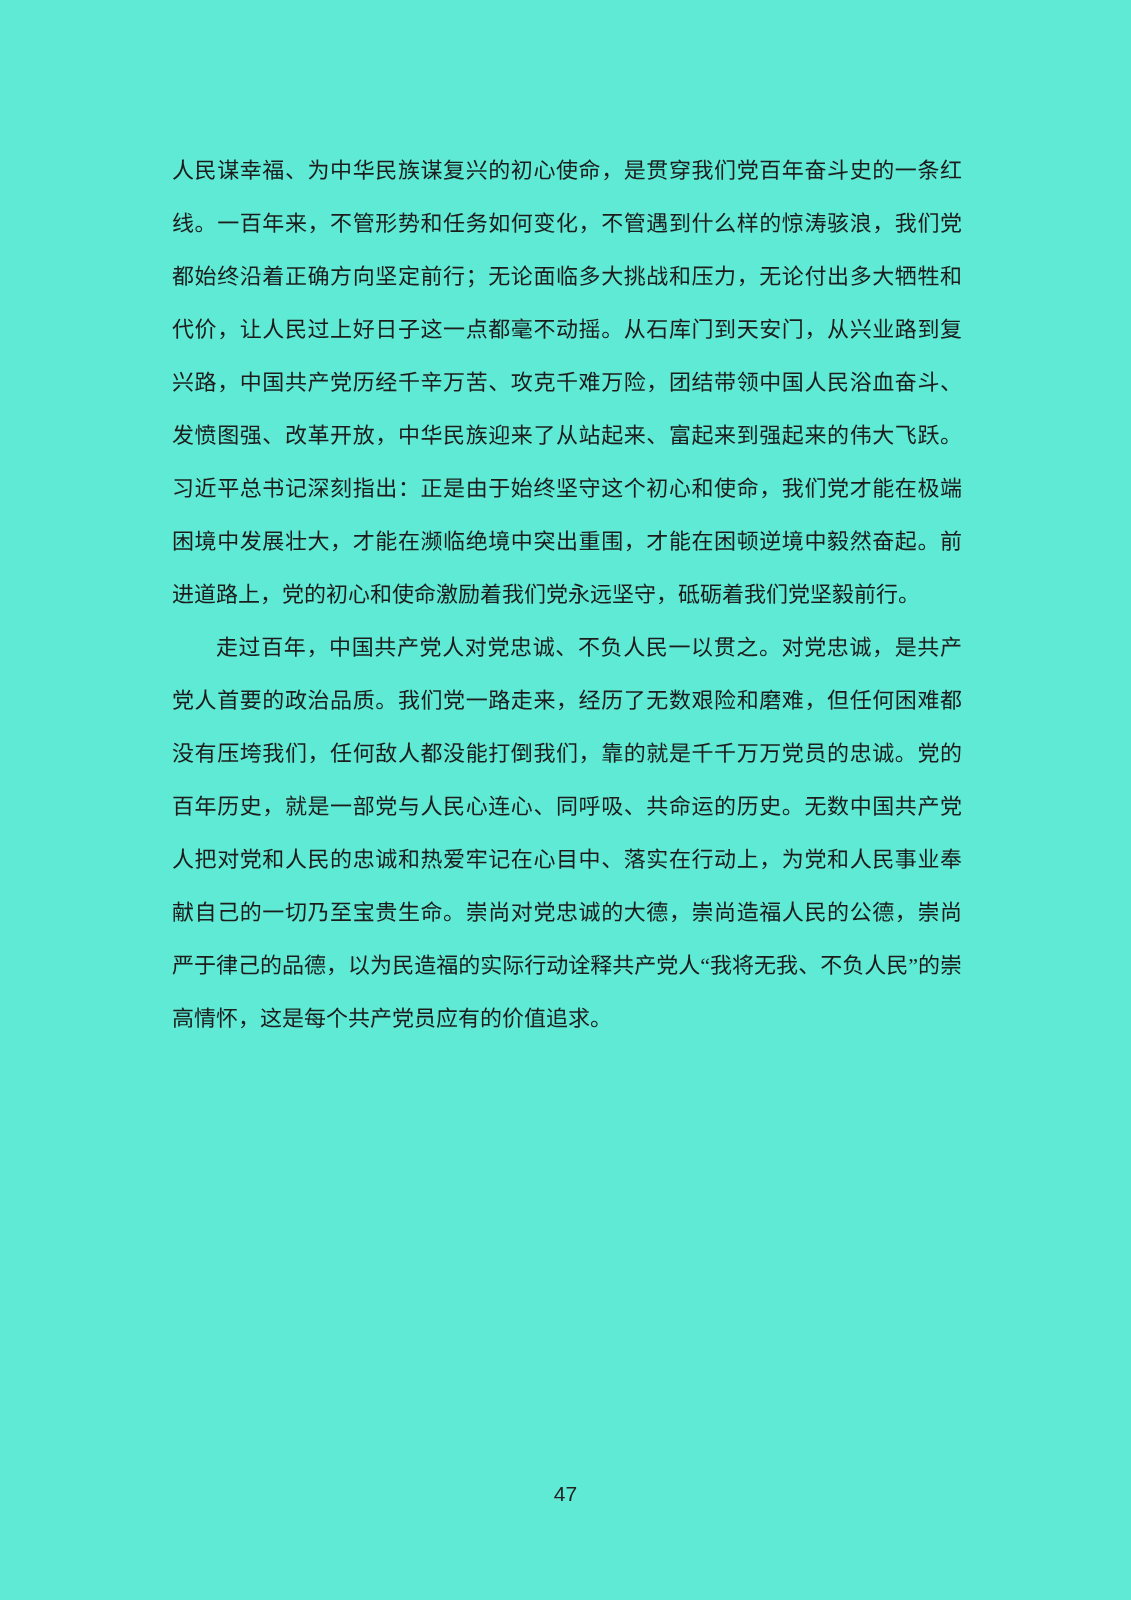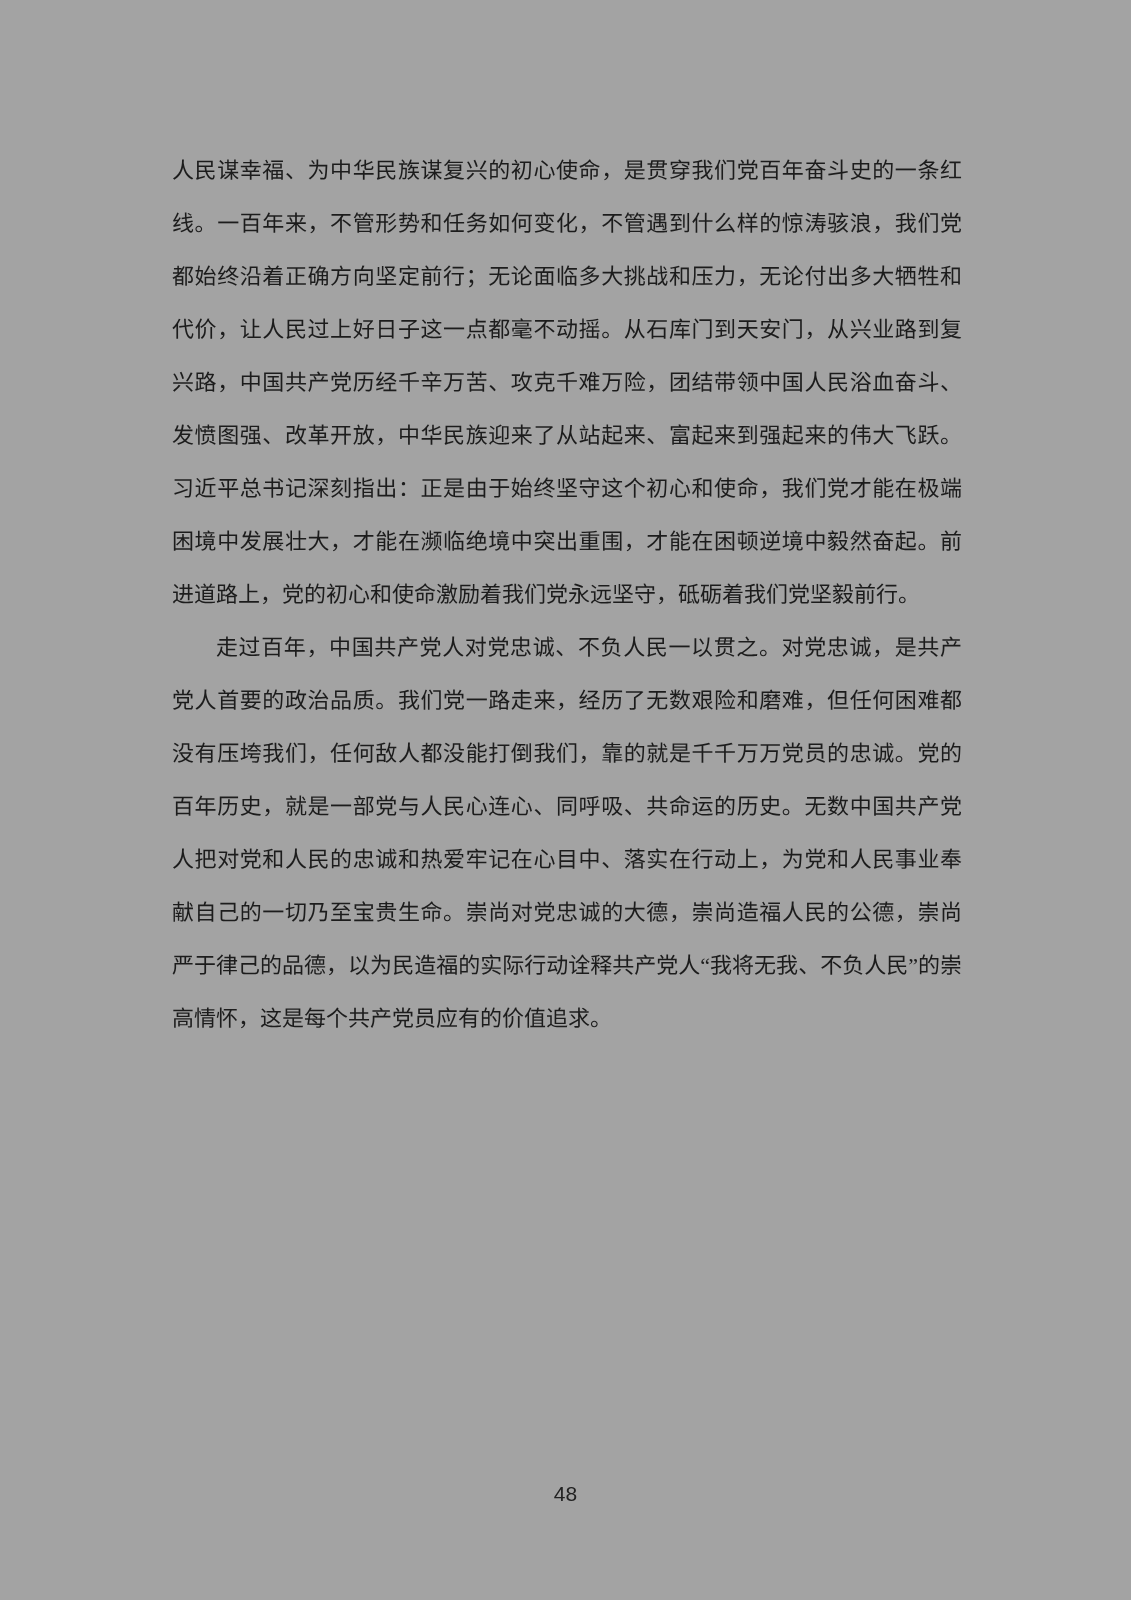--- a/index.html
+++ b/index.html
@@ -13,21 +13,21 @@
     position: relative;
     overflow: hidden;
     font-family: "Liberation Serif", "DejaVu Serif", serif;
   }
   .document-page {
     position: absolute;
     left: 0;
     top: 0;
     width: 1131px;
     height: 1600px;
-    background: #a3a3a3;
+    background: #5eead4;
   }
   .text-block {
     position: absolute;
     left: 172px;
     top: 144px;
     width: 790px;
     color: #1c1c1c;
   }
   .para {
     margin: 0;
@@ -57,15 +57,15 @@
 </head>
 <body>
 
 <div class="document-page">
   <div class="text-block">
     <p class="para">人民谋幸福、为中华民族谋复兴的初心使命，是贯穿我们党百年奋斗史的一条红线。一百年来，不管形势和任务如何变化，不管遇到什么样的惊涛骇浪，我们党都始终沿着正确方向坚定前行；无论面临多大挑战和压力，无论付出多大牺牲和代价，让人民过上好日子这一点都毫不动摇。从石库门到天安门，从兴业路到复兴路，中国共产党历经千辛万苦、攻克千难万险，团结带领中国人民浴血奋斗、发愤图强、改革开放，中华民族迎来了从站起来、富起来到强起来的伟大飞跃。习近平总书记深刻指出：正是由于始终坚守这个初心和使命，我们党才能在极端困境中发展壮大，才能在濒临绝境中突出重围，才能在困顿逆境中毅然奋起。前进道路上，党的初心和使命激励着我们党永远坚守，砥砺着我们党坚毅前行。</p>
     <p class="para indent">走过百年，中国共产党人对党忠诚、不负人民一以贯之。对党忠诚，是共产党人首要的政治品质。我们党一路走来，经历了无数艰险和磨难，但任何困难都没有压垮我们，任何敌人都没能打倒我们，靠的就是千千万万党员的忠诚。党的百年历史，就是一部党与人民心连心、同呼吸、共命运的历史。无数中国共产党人把对党和人民的忠诚和热爱牢记在心目中、落实在行动上，为党和人民事业奉献自己的一切乃至宝贵生命。崇尚对党忠诚的大德，崇尚造福人民的公德，崇尚严于律己的品德，以为民造福的实际行动诠释共产党人“我将无我、不负人民”的崇高情怀，这是每个共产党员应有的价值追求。</p>
   </div>
 
   <div class="page-footer">
-    <span class="page-number">48</span>
+    <span class="page-number">47</span>
   </div>
 </div>
 
 </body></html>

